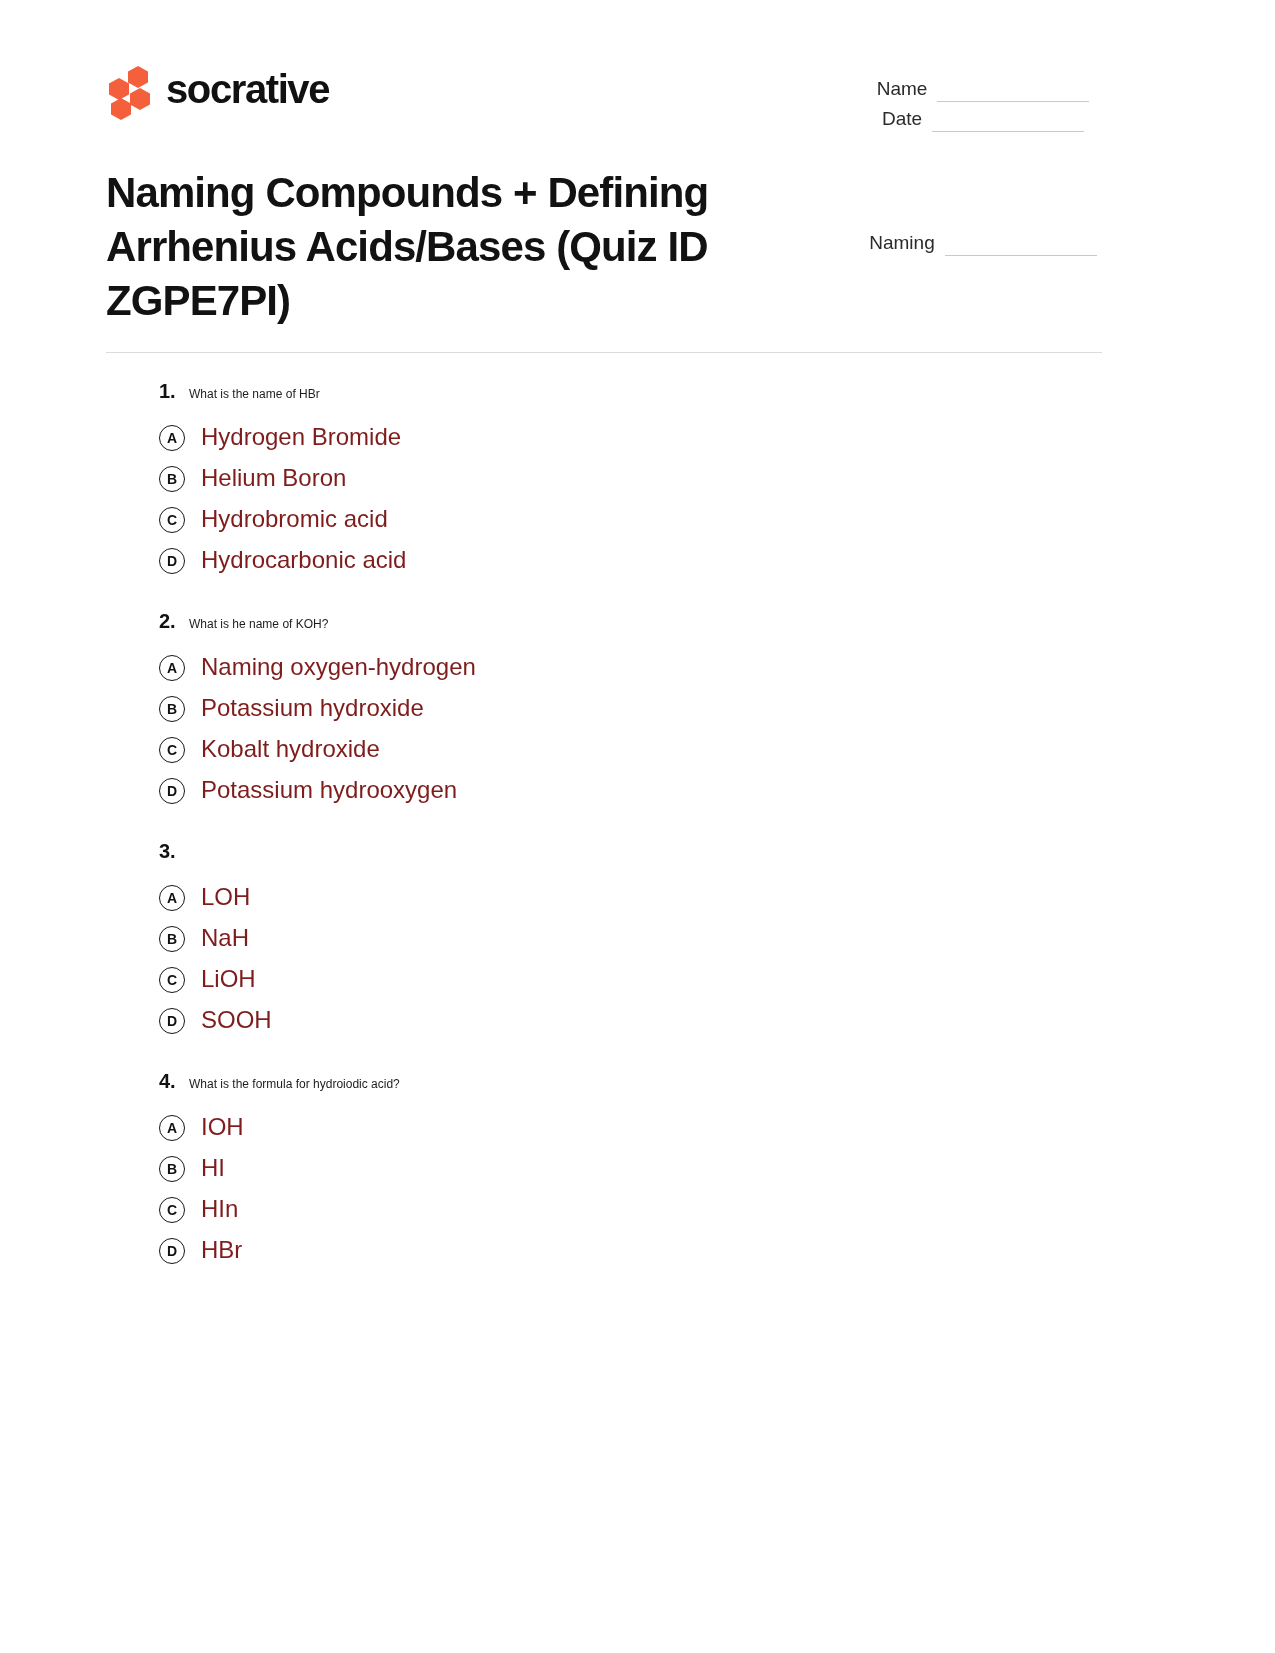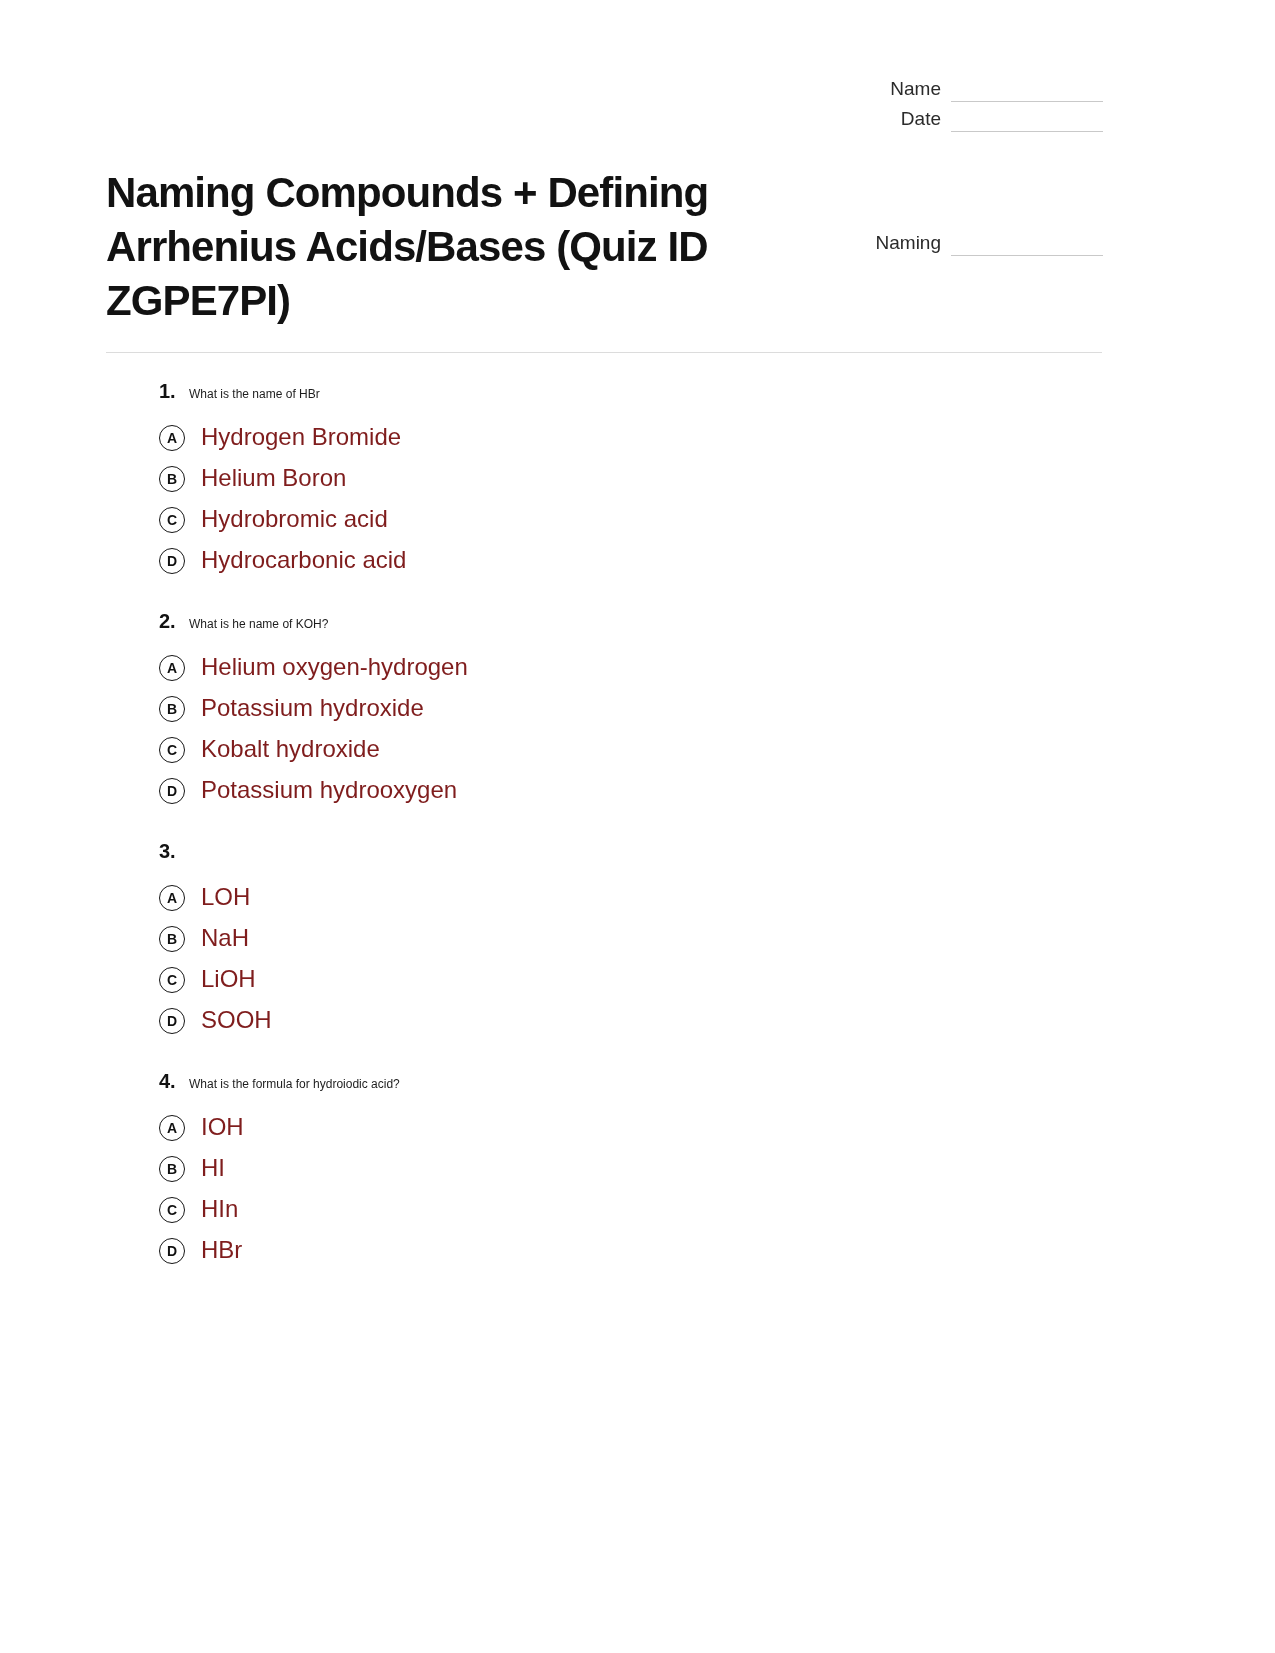--- a/index.html
+++ b/index.html
@@ -66,21 +66,21 @@
   
   .fields {
     position: absolute;
     right: 172px;
     top: 72px;
     width: 240px;
   }
   .field-row {
     display: flex;
     align-items: flex-end;
-    justify-content: flex-end;
+    justify-content: center;
     height: 30px;
   }
   .field-label {
     font-size: 19px;
     color: #2b2b2b;
     padding-right: 10px;
     padding-bottom: 2px;
     white-space: nowrap;
   }
   .field-line {
@@ -180,20 +180,29 @@
     line-height: 1.2;
   }
 </style>
 </head>
 <body>
 
 <div class="page">
 
   <div class="header">
 
+    <div class="logo">
+      <span class="logo-mark">
+        <span class="hex h1"></span>
+        <span class="hex h2"></span>
+        <span class="hex h3"></span>
+        <span class="hex h4"></span>
+      </span>
+      <span class="logo-word">socrative</span>
+    </div>
 
     <div class="fields">
       <div class="field-row">
         <span class="field-label">Name</span>
         <span class="field-line"></span>
       </div>
       <div class="field-row">
         <span class="field-label">Date</span>
         <span class="field-line"></span>
       </div>
@@ -237,21 +246,21 @@
         </div>
       </div>
       <div class="question">
         <div class="q-head">
           <span class="q-num">2.</span>
           <span class="q-text">What is he name of KOH?</span>
         </div>
         <div class="options">
           <div class="option">
             <span class="bubble">A</span>
-            <span class="opt-text">Helium oxygen-hydrogen</span>
+            <span class="opt-text">Naming oxygen-hydrogen</span>
           </div>
           <div class="option">
             <span class="bubble">B</span>
             <span class="opt-text">Potassium hydroxide</span>
           </div>
           <div class="option">
             <span class="bubble">C</span>
             <span class="opt-text">Kobalt hydroxide</span>
           </div>
           <div class="option">

